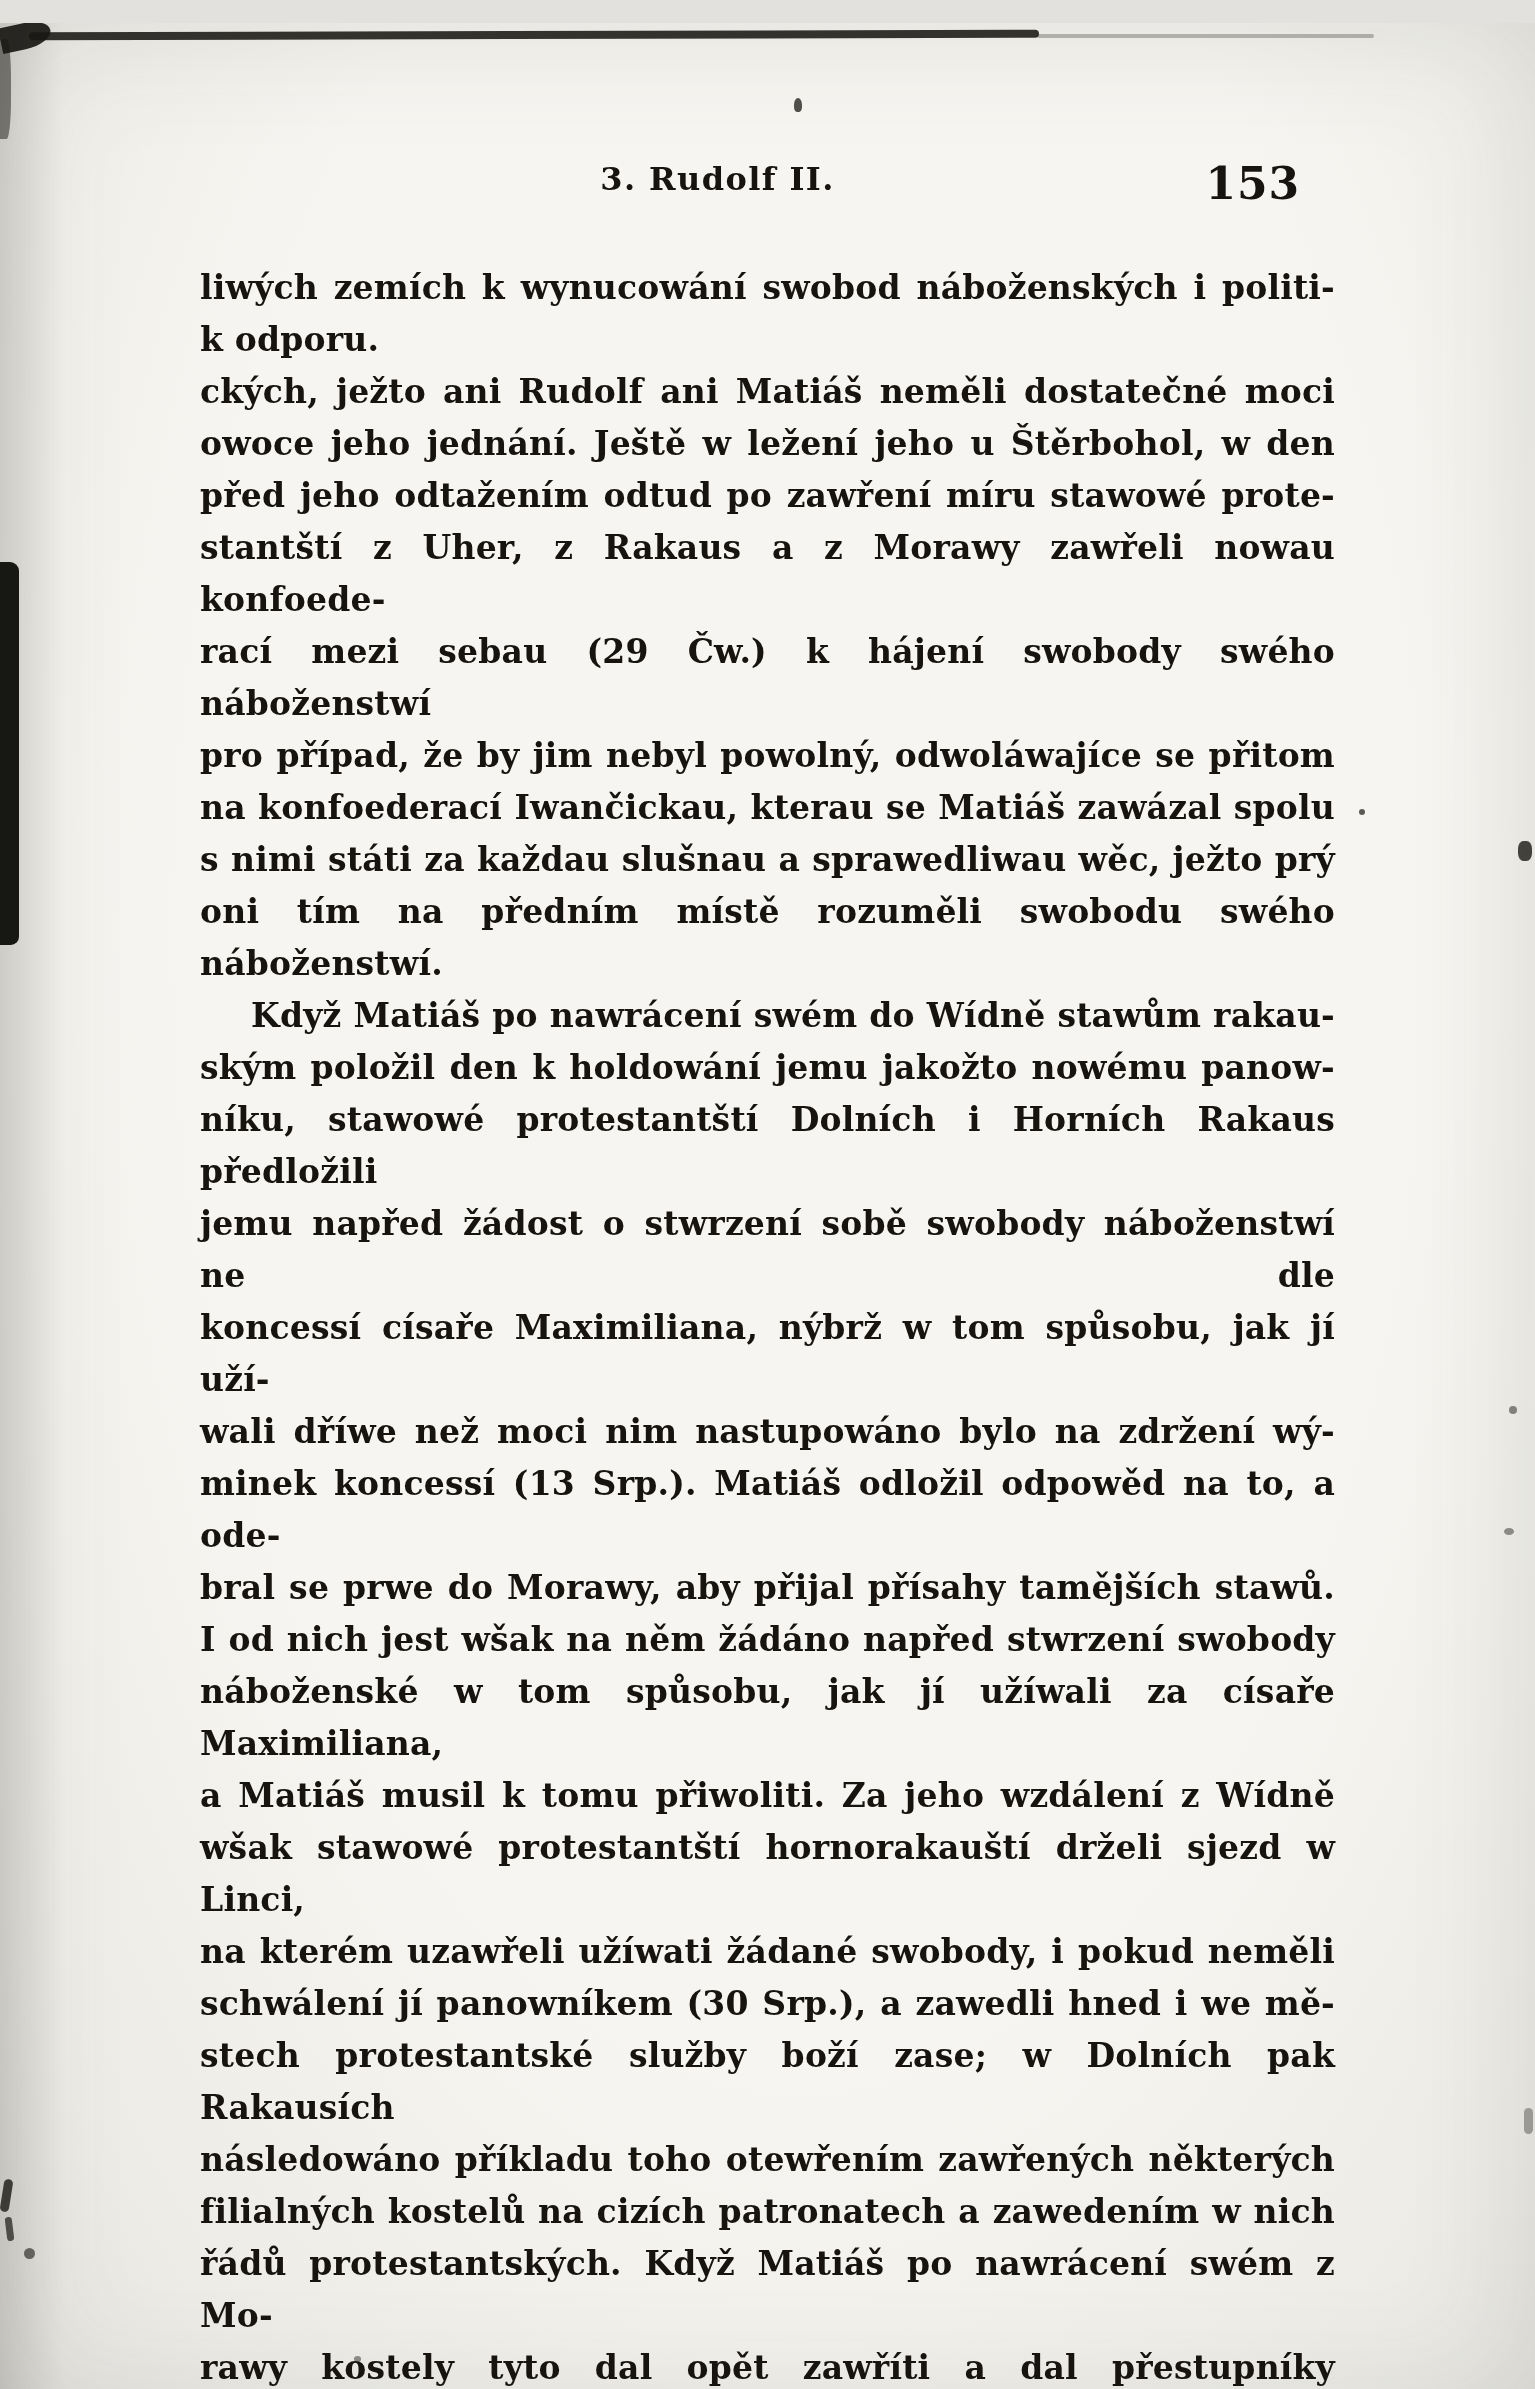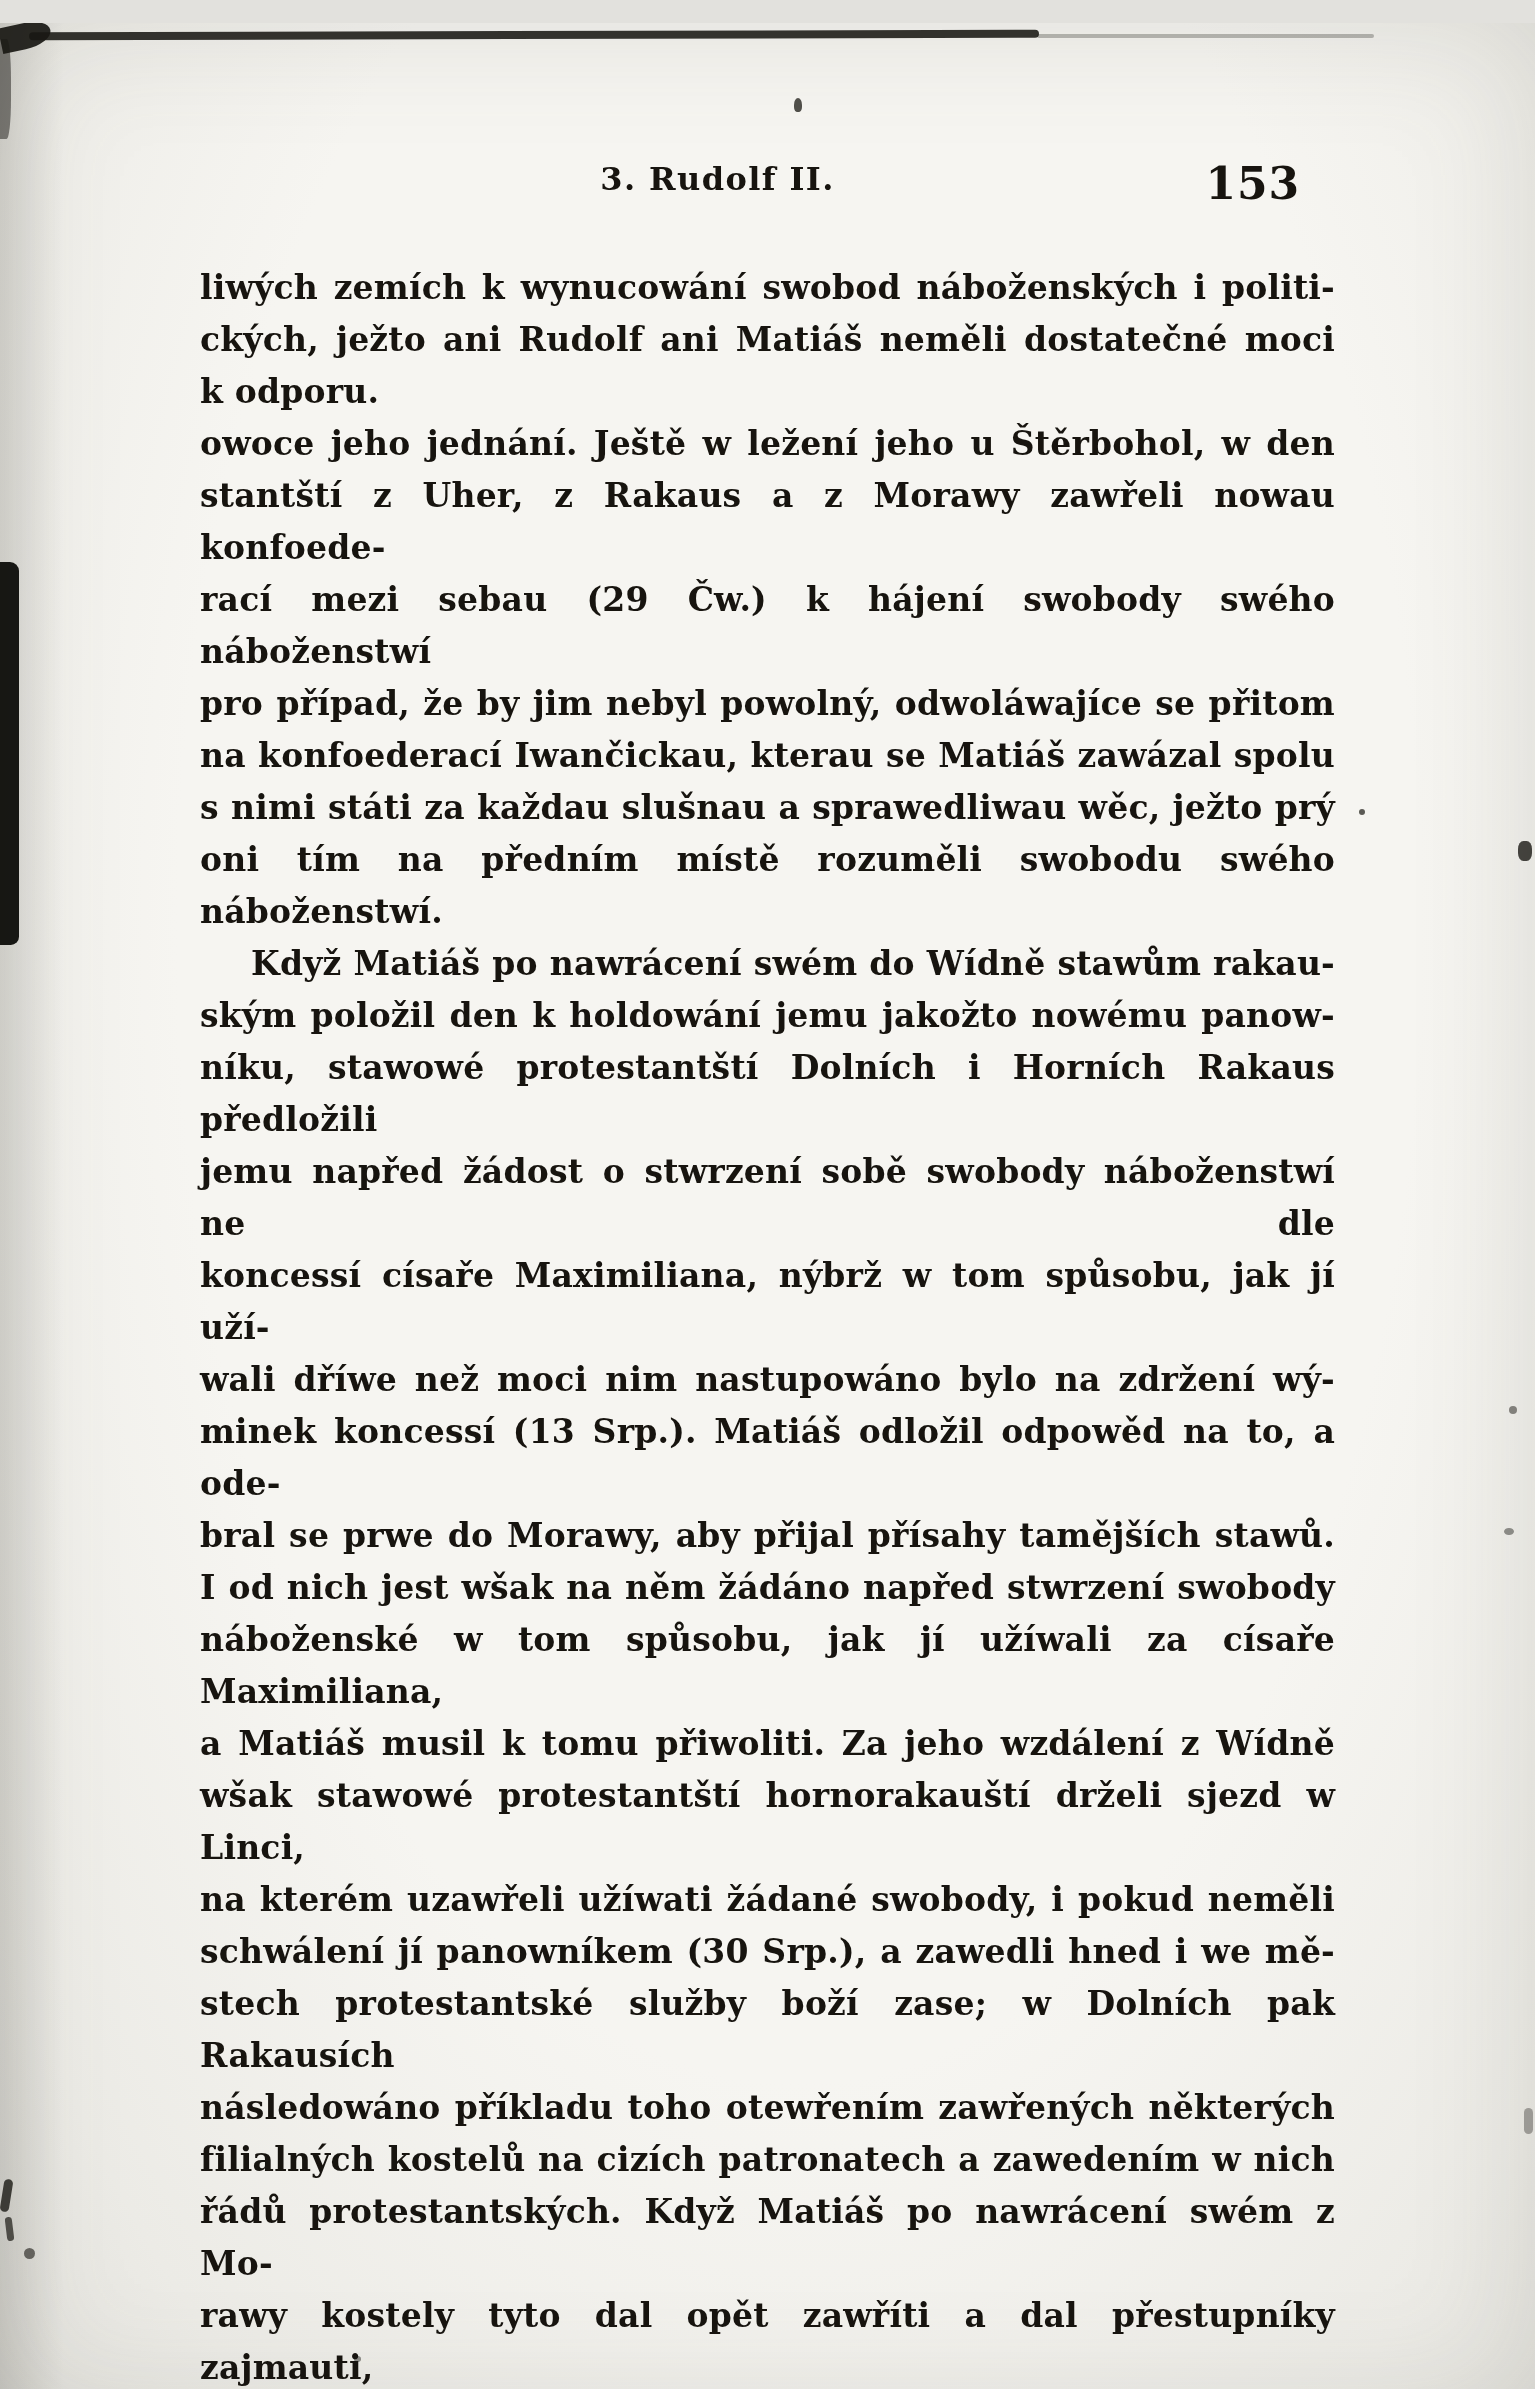--- a/index.html
+++ b/index.html
@@ -100,23 +100,24 @@
 
 <div class="page">
 
   <div class="header">
     <span class="running-title">3. Rudolf II.</span>
     <span class="page-number">153</span>
   </div>
 
   <div class="text-block">
       <div class="line">liwých zemích k wynucowání swobod náboženských i politi-</div>
+      <div class="line last">k odporu.</div>
       <div class="line">ckých, ježto ani Rudolf ani Matiáš neměli dostatečné moci</div>
-      <div class="line last">k odporu.</div>
       <div class="line">owoce jeho jednání. Ještě w ležení jeho u Štěrbohol, w den</div>
+      <div class="line">před jeho odtažením odtud po zawření míru stawowé prote-</div>
       <div class="line">stantští z Uher, z Rakaus a z Morawy zawřeli nowau konfoede-</div>
       <div class="line">rací mezi sebau (29 Čw.) k hájení swobody swého náboženstwí</div>
       <div class="line">pro případ, že by jim nebyl powolný, odwoláwajíce se přitom</div>
       <div class="line">na konfoederací Iwančickau, kterau se Matiáš zawázal spolu</div>
       <div class="line">s nimi státi za každau slušnau a sprawedliwau wěc, ježto prý</div>
       <div class="line last">oni tím na předním místě rozuměli swobodu swého náboženstwí.</div>
       <div class="line indent">Když Matiáš po nawrácení swém do Wídně stawům rakau-</div>
       <div class="line">ským položil den k holdowání jemu jakožto nowému panow-</div>
       <div class="line">níku, stawowé protestantští Dolních i Horních Rakaus předložili</div>
       <div class="line">jemu napřed žádost o stwrzení sobě swobody náboženstwí ne dle</div>

